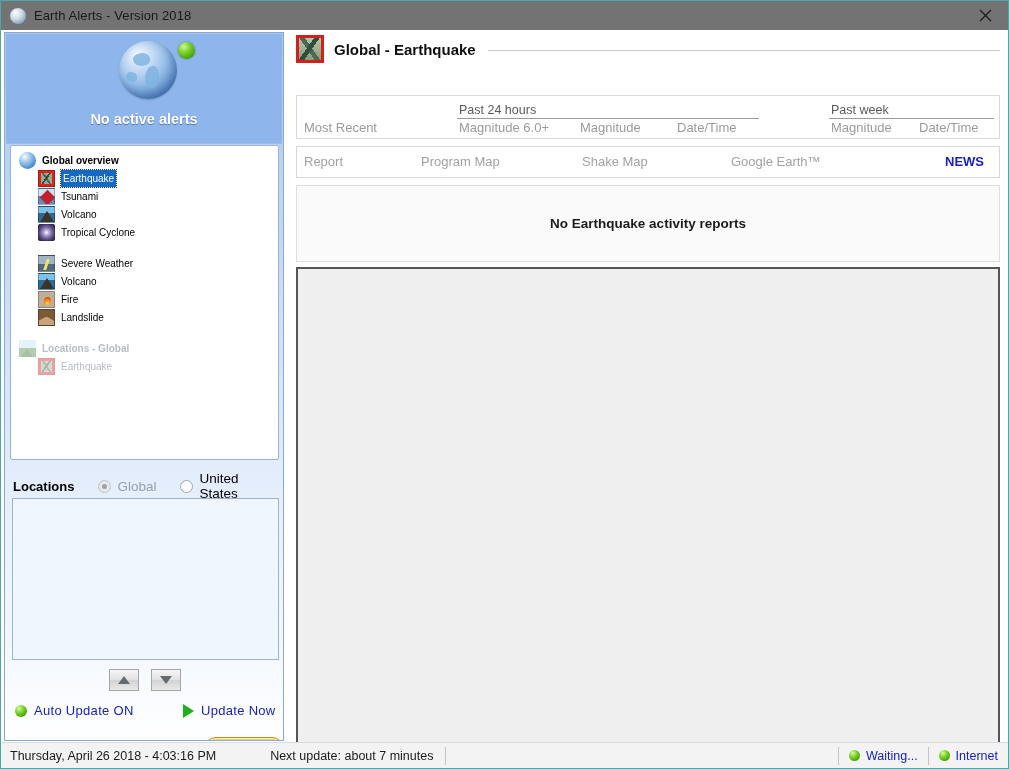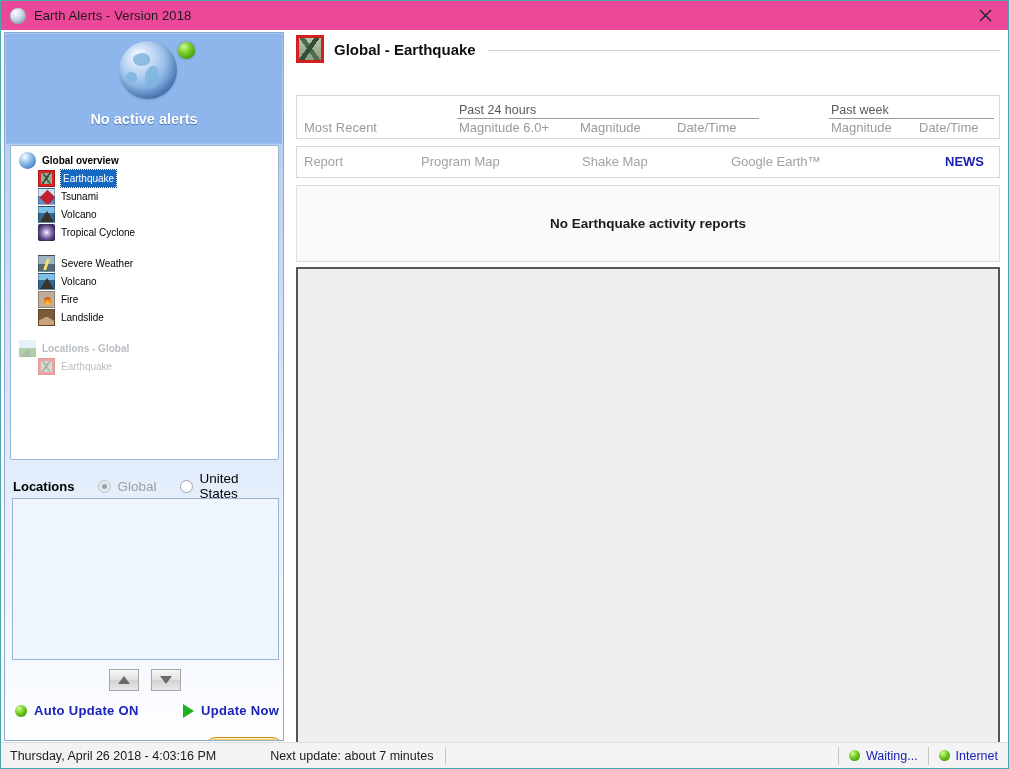--- a/index.html
+++ b/index.html
@@ -14,21 +14,21 @@
     position: relative;
     width: 1009px; height: 769px;
     background: #ffffff;
     border: 1px solid #4aa8ad;
     overflow: hidden;
   }
 
   
   #titlebar {
     position: absolute; left: 0; top: 0; width: 1007px; height: 29px;
-    background: #ec4899;
+    background: #737373;
     display: flex; align-items: center;
   }
   #titlebar .tb-icon {
     width: 16px; height: 16px; margin-left: 9px; margin-right: 8px;
     border-radius: 50%;
     background: radial-gradient(circle at 35% 30%, #fdfdfd 0%, #cfdce8 40%, #8fa8bd 75%, #6d8599 100%);
     box-shadow: inset 0 0 1px #7d93a5;
     flex: none;
   }
   #titlebar .tb-title {
@@ -187,21 +187,21 @@
     border: 1px solid #a6a6a6;
     display: flex; align-items: center; justify-content: center; cursor: pointer;
   }
   .arrow-btn .tri { width: 0; height: 0; border-left: 6px solid transparent; border-right: 6px solid transparent; }
   .arrow-btn.up .tri { border-bottom: 8px solid #666b70; }
   .arrow-btn.down .tri { border-top: 8px solid #666b70; }
 
   #update-row {
     position: absolute; left: 0; top: 670px; width: 280px; height: 20px;
   }
-  .link-blue { color: #1a22b8; font-weight: bold; font-size: 13px; letter-spacing: .3px; cursor: pointer; }
+  .link-blue { color: #1a22b8; font-weight: normal; font-size: 13px; letter-spacing: .3px; cursor: pointer; }
   #auto-update { position: absolute; left: 10px; top: 0; display: flex; align-items: center; }
   #auto-update .dot {
     width: 12px; height: 12px; border-radius: 50%; margin-right: 7px;
     background: radial-gradient(circle at 34% 28%, #d6fa9e 0%, #7ed32b 38%, #3d9a05 82%, #2b6d03 100%);
   }
   #update-now { position: absolute; left: 178px; top: 0; display: flex; align-items: center; }
   #update-now .play {
     width: 0; height: 0; margin-right: 7px;
     border-top: 7px solid transparent; border-bottom: 7px solid transparent; border-left: 11px solid #1db11d;
   }

